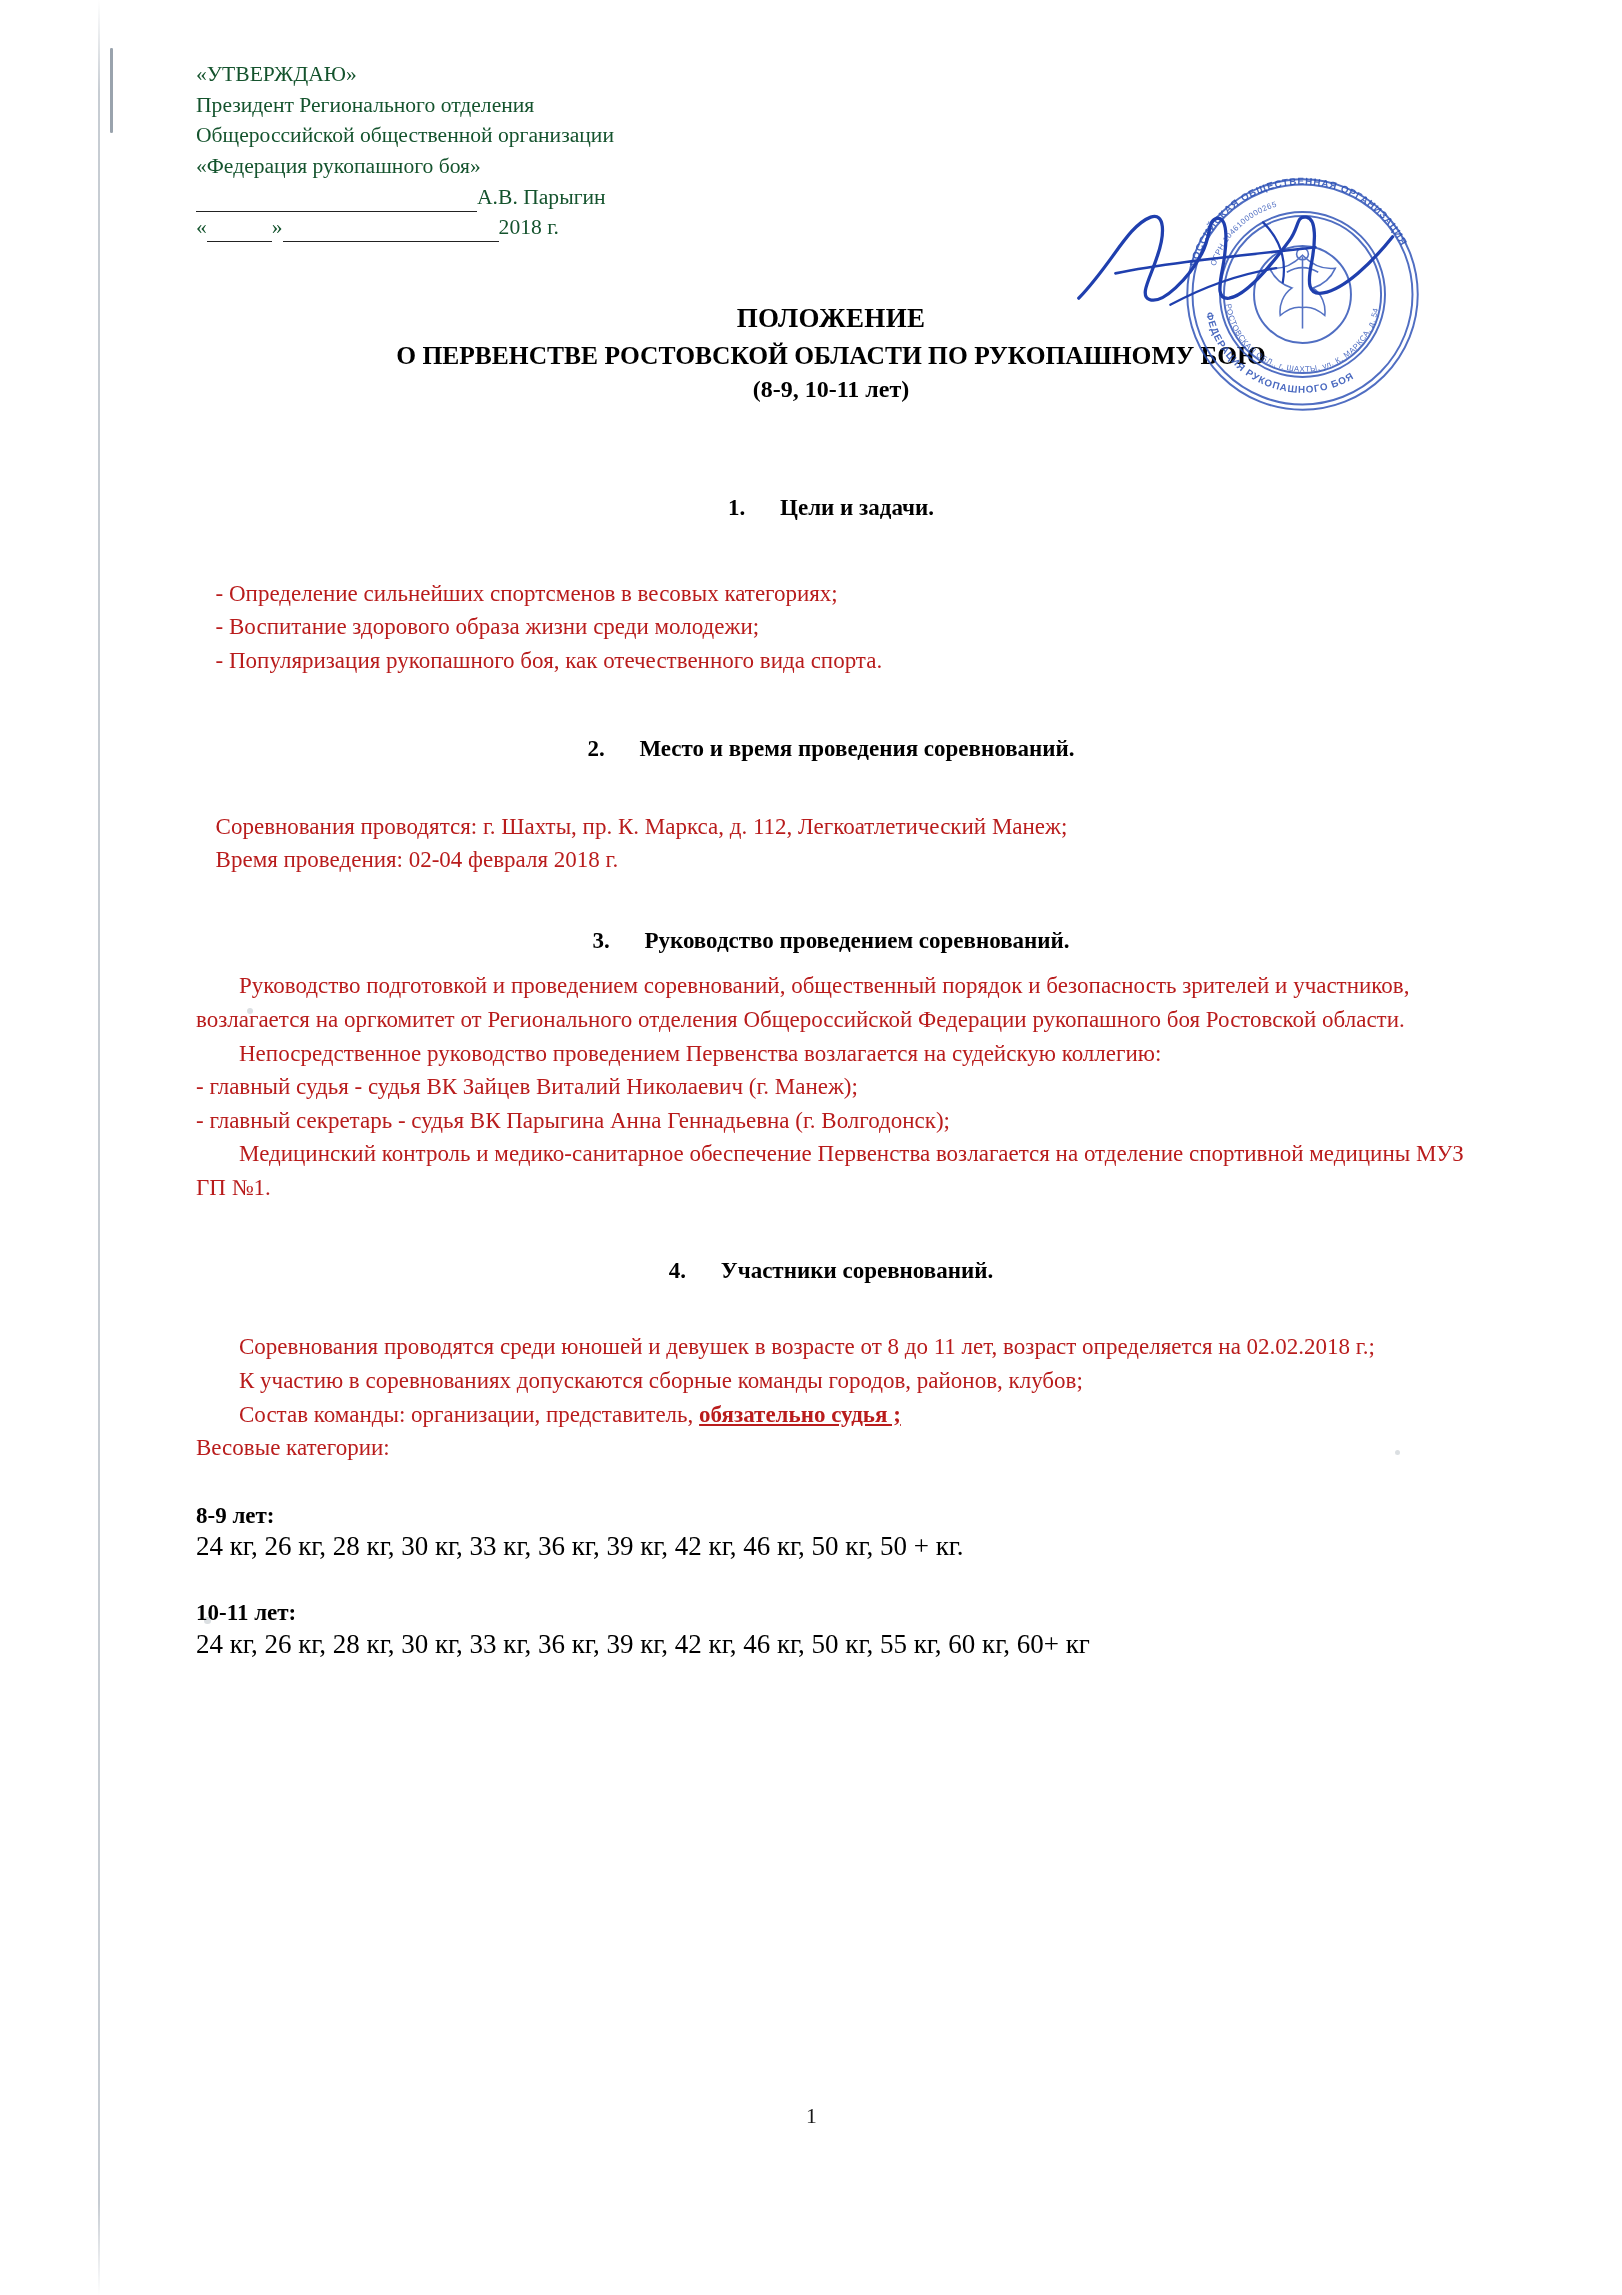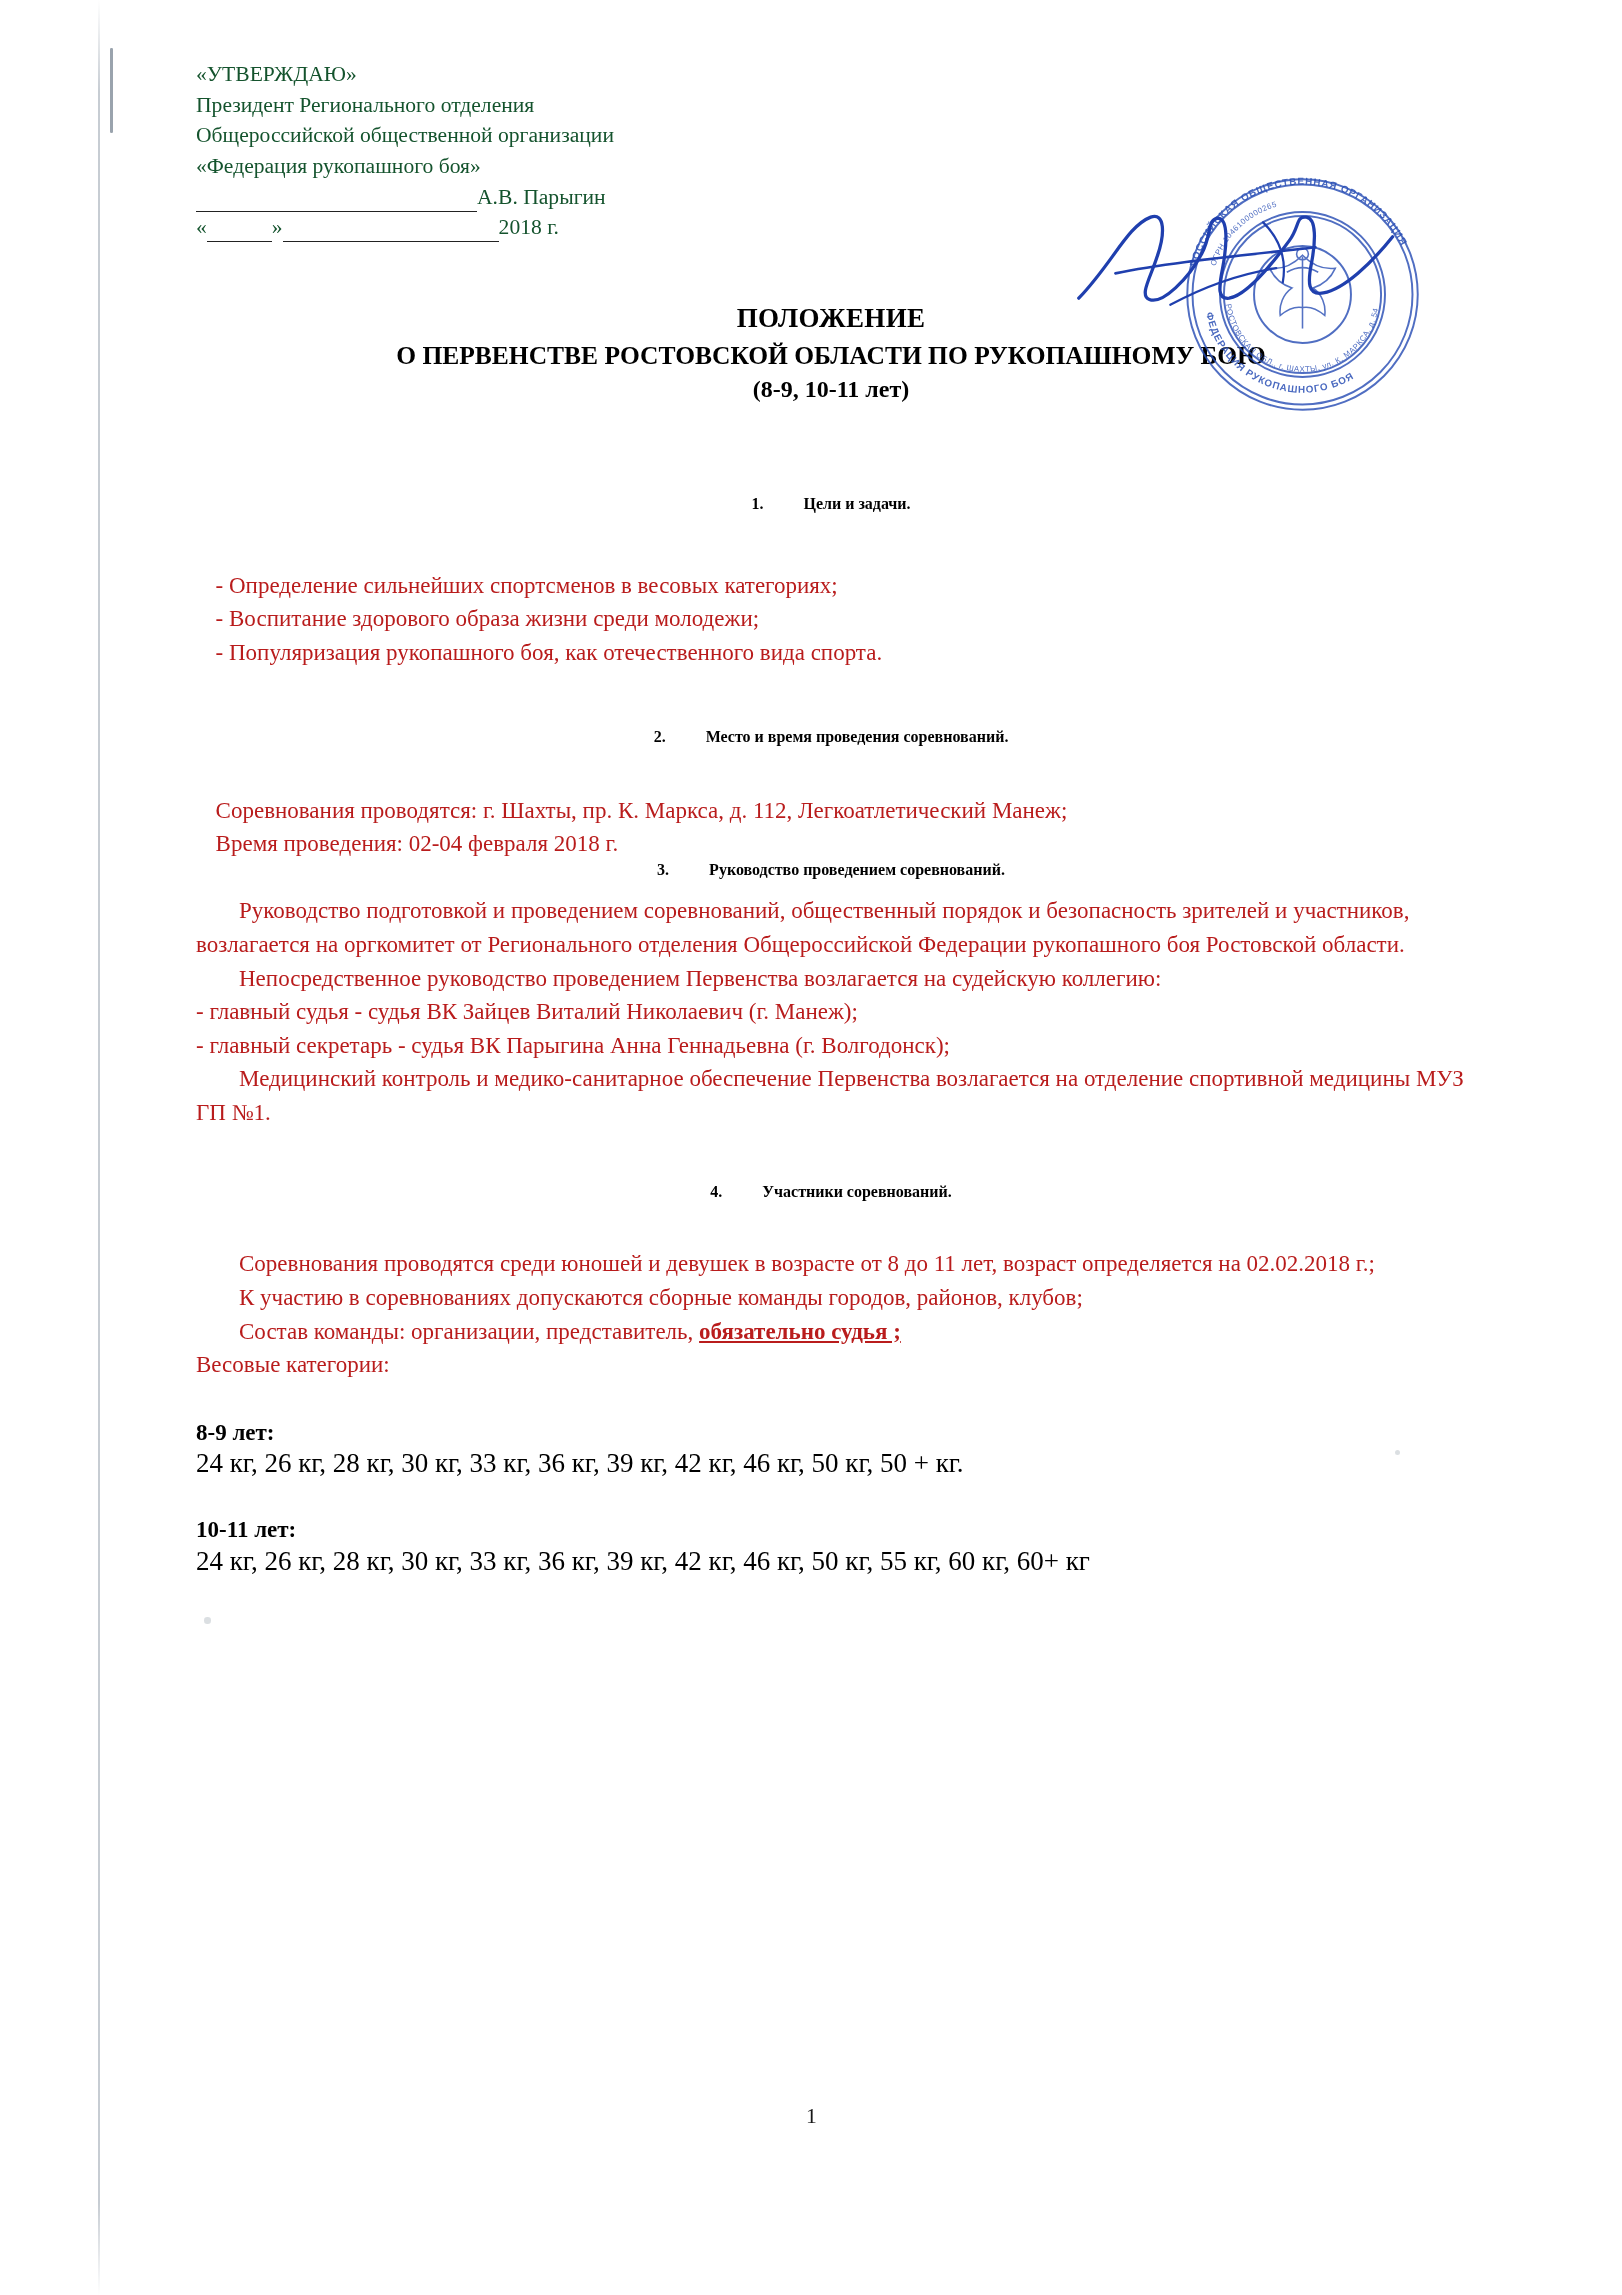--- a/index.html
+++ b/index.html
@@ -114,32 +114,32 @@
   }
   .doc-ages {
     text-align: center;
     font-weight: bold;
     font-size: 24px;
     margin-top: 5.2px;
   }
 
   .section-head {
     font-weight: bold;
-    font-size: 16px;
+    font-size: 23px;
     text-align: center;
     margin: 0;
   }
   .section-head .num {
     display: inline-block;
     width: 52px;
     text-align: left;
   }
   .sec1 { margin-top: 92px; }
   .sec2 { margin-top: 58px; }
-  .sec3 { }
+  .sec3 { margin-top: 51px; }
   .sec4 { margin-top: 54px; }
 
   p.body, div.body {
     font-size: 23px;
     line-height: 1.46;
     color: #b91c1c;
     margin: 0;
   }
   .block-goals {
     margin-top: 56px;

